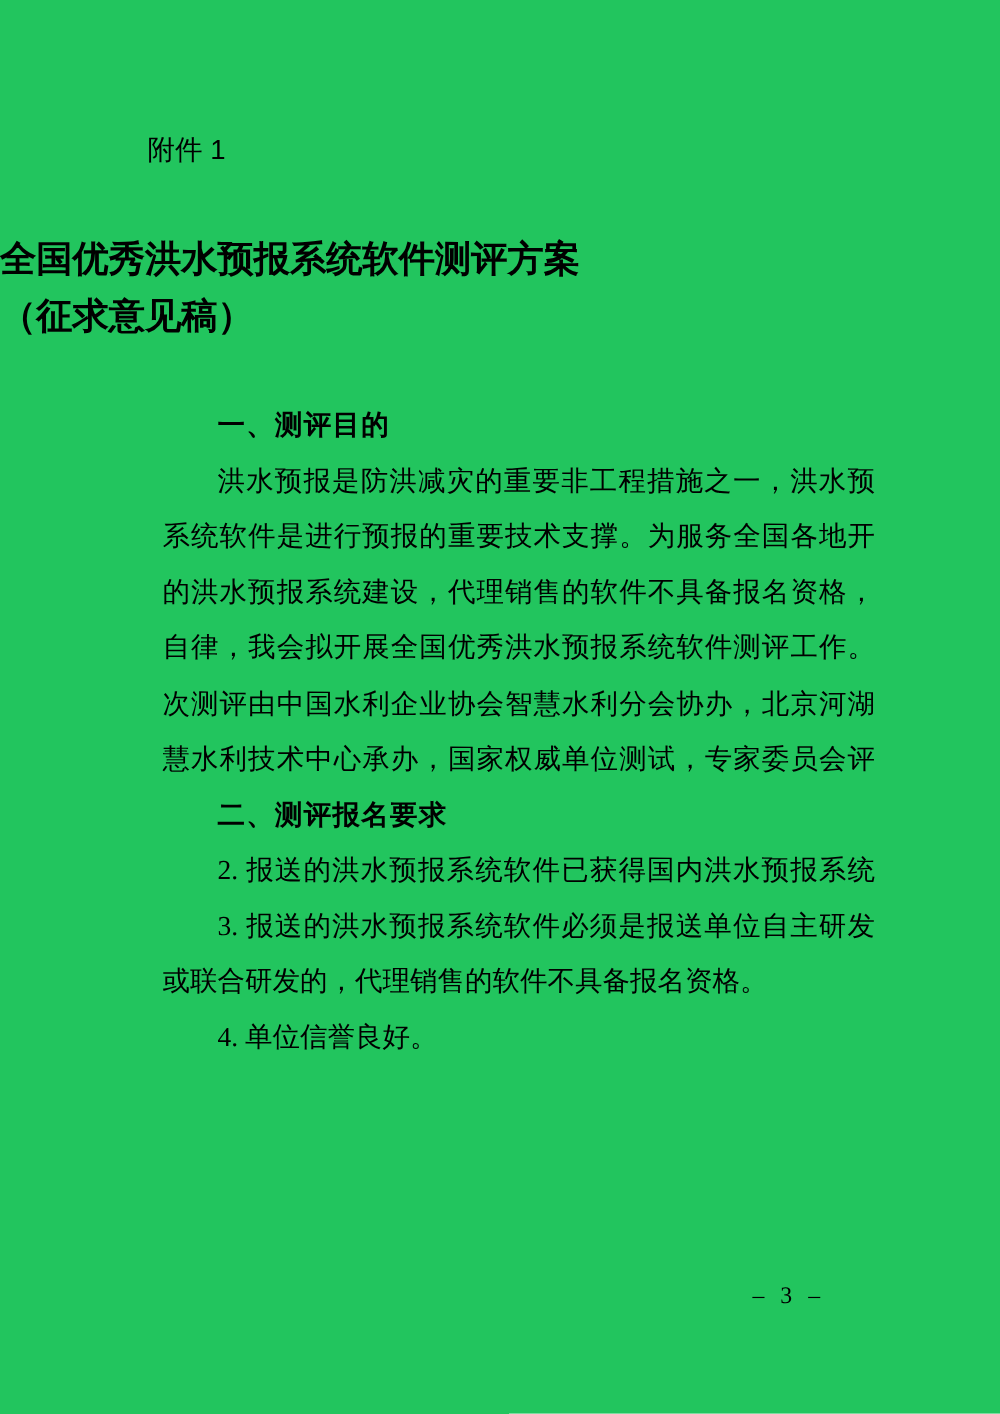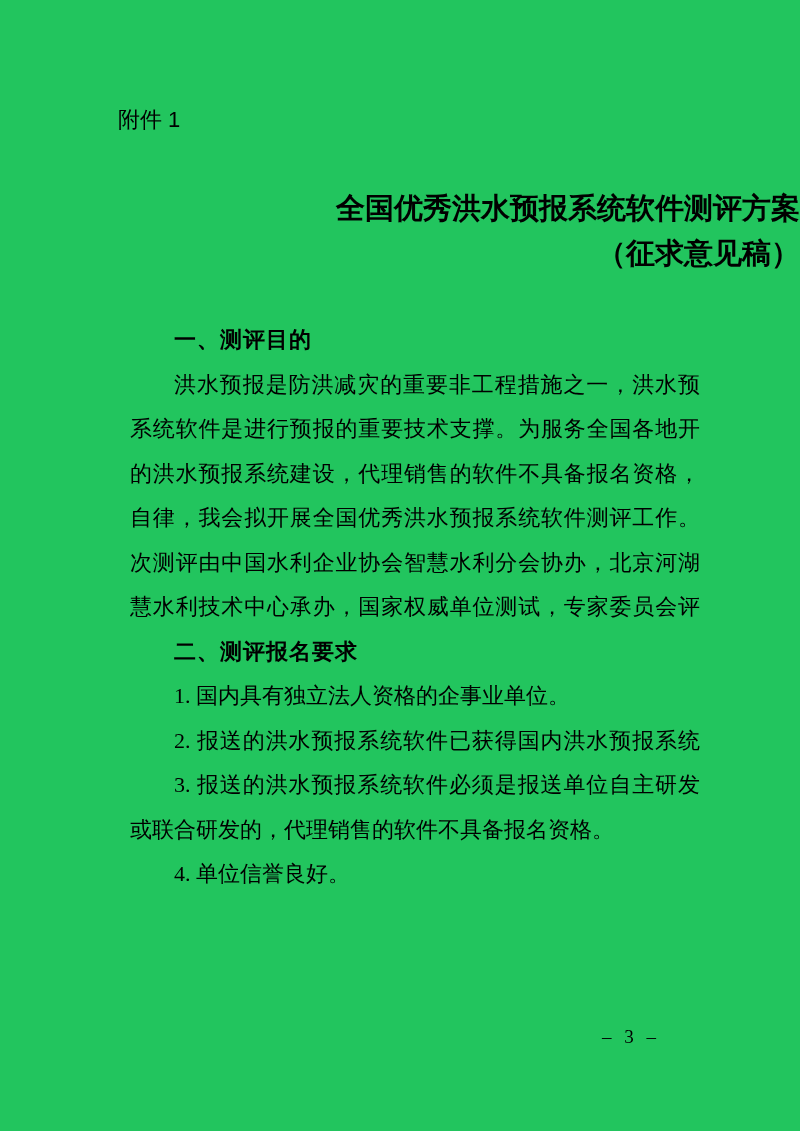--- a/index.html
+++ b/index.html
@@ -26,21 +26,21 @@
     line-height: 28px;
     color: #000000;
     white-space: nowrap;
   }
   
   .title-block {
     position: absolute;
     left: 0;
     right: 0;
     top: 186px;
-    text-align: right;
+    text-align: left;
     font-family: "Liberation Serif", serif;
     font-weight: 700;
     font-size: 29px;
     line-height: 45px;
     color: #000000;
   }
   
   .content {
     position: absolute;
     left: 130px;
@@ -98,21 +98,20 @@
 
   <div class="content">
     <div class="line heading">一、测评目的</div>
     <div class="line j i">洪水预报是防洪减灾的重要非工程措施之一，洪水预报</div>
     <div class="line j">系统软件是进行预报的重要技术支撑。为服务全国各地开展</div>
     <div class="line j">的洪水预报系统建设，代理销售的软件不具备报名资格，延</div>
     <div class="line j">自律，我会拟开展全国优秀洪水预报系统软件测评工作。本</div>
     <div class="line j">次测评由中国水利企业协会智慧水利分会协办，北京河湖智</div>
     <div class="line j">慧水利技术中心承办，国家权威单位测试，专家委员会评审。</div>
     <div class="line heading">二、测评报名要求</div>
-    <div class="line i">1. 国内具有独立法人资格的企事业单位。</div>
     <div class="line j i">2. 报送的洪水预报系统软件已获得国内洪水预报系统</div>
     <div class="line j i">3. 报送的洪水预报系统软件必须是报送单位自主研发</div>
     <div class="line">或联合研发的，代理销售的软件不具备报名资格。</div>
     <div class="line i">4. 单位信誉良好。</div>
   </div>
 
   <div class="page-number">– 3 –</div>
 
 </div>
 

